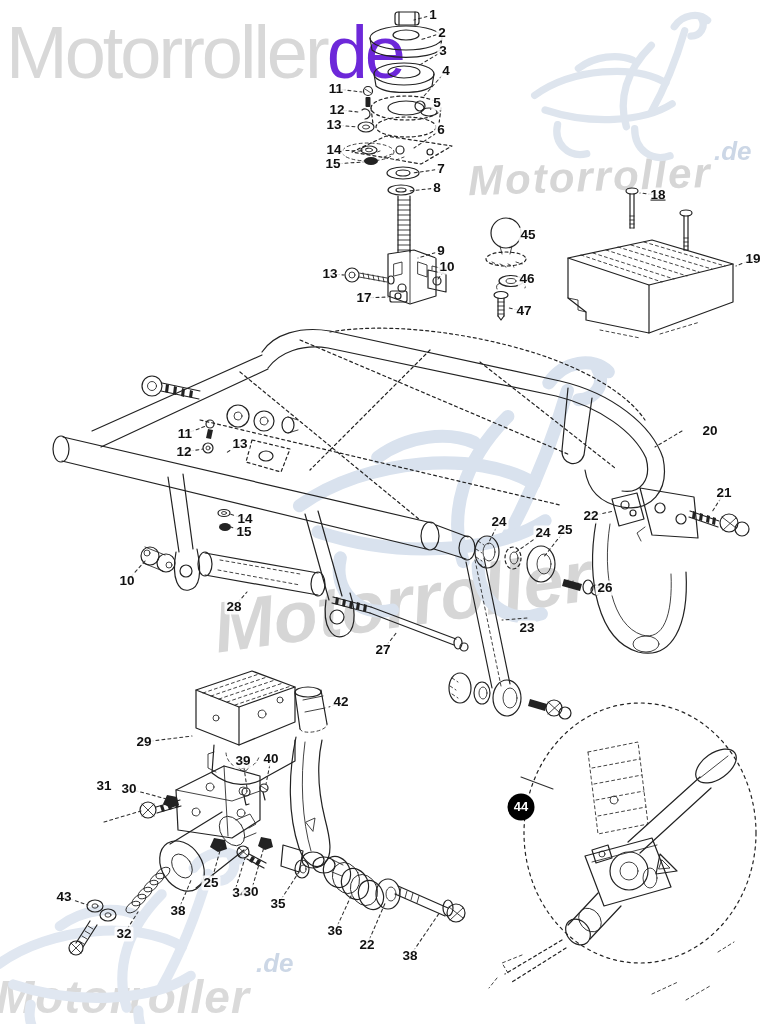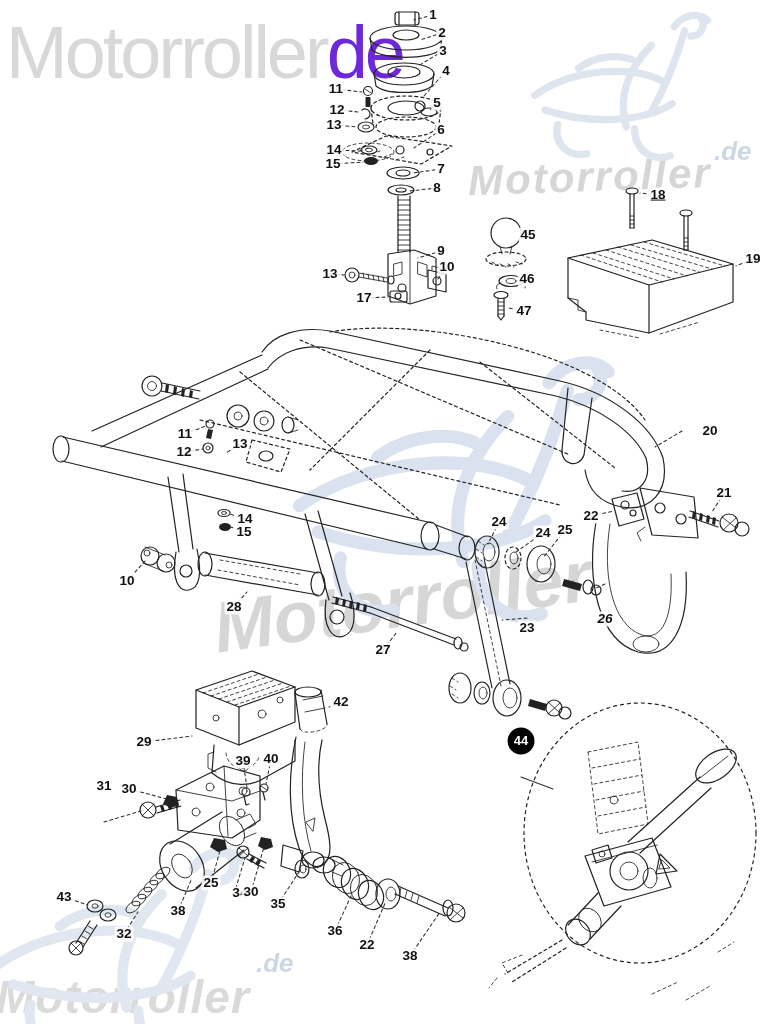--- a/index.html
+++ b/index.html
@@ -443,21 +443,21 @@
       <div class="callout" style="left: 527px; top: 279px;">46</div>
       <div class="callout" style="left: 524px; top: 311px;">47</div>
       <div class="callout" style="left: 658px; top: 195px; text-decoration: underline;">18</div>
       <div class="callout" style="left: 753px; top: 259px;">19</div>
       <div class="callout" style="left: 682px; top: 431px; margin-left: 28px;">20</div>
       <div class="callout" style="left: 724px; top: 493px;">21</div>
       <div class="callout" style="left: 591px; top: 516px;">22</div>
       <div class="callout" style="left: 499px; top: 522px;">24</div>
       <div class="callout" style="left: 543px; top: 533px;">24</div>
       <div class="callout" style="left: 565px; top: 530px;">25</div>
-      <div class="callout" style="left: 605px; top: 619px; font-style: italic;">26</div>
+      <div class="callout" style="left: 605px; top: 588px;">26</div>
       <div class="callout" style="left: 527px; top: 596px; margin-top: 32px;">23</div>
       <div class="callout" style="left: 383px; top: 650px;">27</div>
       <div class="callout" style="left: 234px; top: 607px;">28</div>
       <div class="callout" style="left: 127px; top: 581px;">10</div>
       <div class="callout" style="left: 185px; top: 434px;">11</div>
       <div class="callout" style="left: 184px; top: 452px;">12</div>
       <div class="callout" style="left: 240px; top: 444px;">13</div>
       <div class="callout" style="left: 245px; top: 519px;">14</div>
       <div class="callout" style="left: 244px; top: 532px;">15</div>
       <div class="callout" style="left: 144px; top: 742px;">29</div>
@@ -469,15 +469,15 @@
       <div class="callout" style="left: 64px; top: 897px;">43</div>
       <div class="callout" style="left: 124px; top: 934px;">32</div>
       <div class="callout" style="left: 178px; top: 911px;">38</div>
       <div class="callout" style="left: 211px; top: 883px;">25</div>
       <div class="callout" style="left: 240px; top: 894px; font-family: Liberation Mono, monospace;">34</div>
       <div class="callout" style="left: 251px; top: 892px;">30</div>
       <div class="callout" style="left: 278px; top: 904px;">35</div>
       <div class="callout" style="left: 335px; top: 931px;">36</div>
       <div class="callout" style="left: 367px; top: 945px;">22</div>
       <div class="callout" style="left: 410px; top: 956px; text-align: center;">38</div>
-      <div class="callout badge" style="left: 521px; top: 741px; text-align: center;">44</div>
+      <div class="callout badge" style="left: 521px; top: 807px; text-align: center;">44</div>
     </div>
 </div>
 
 </body></html>

